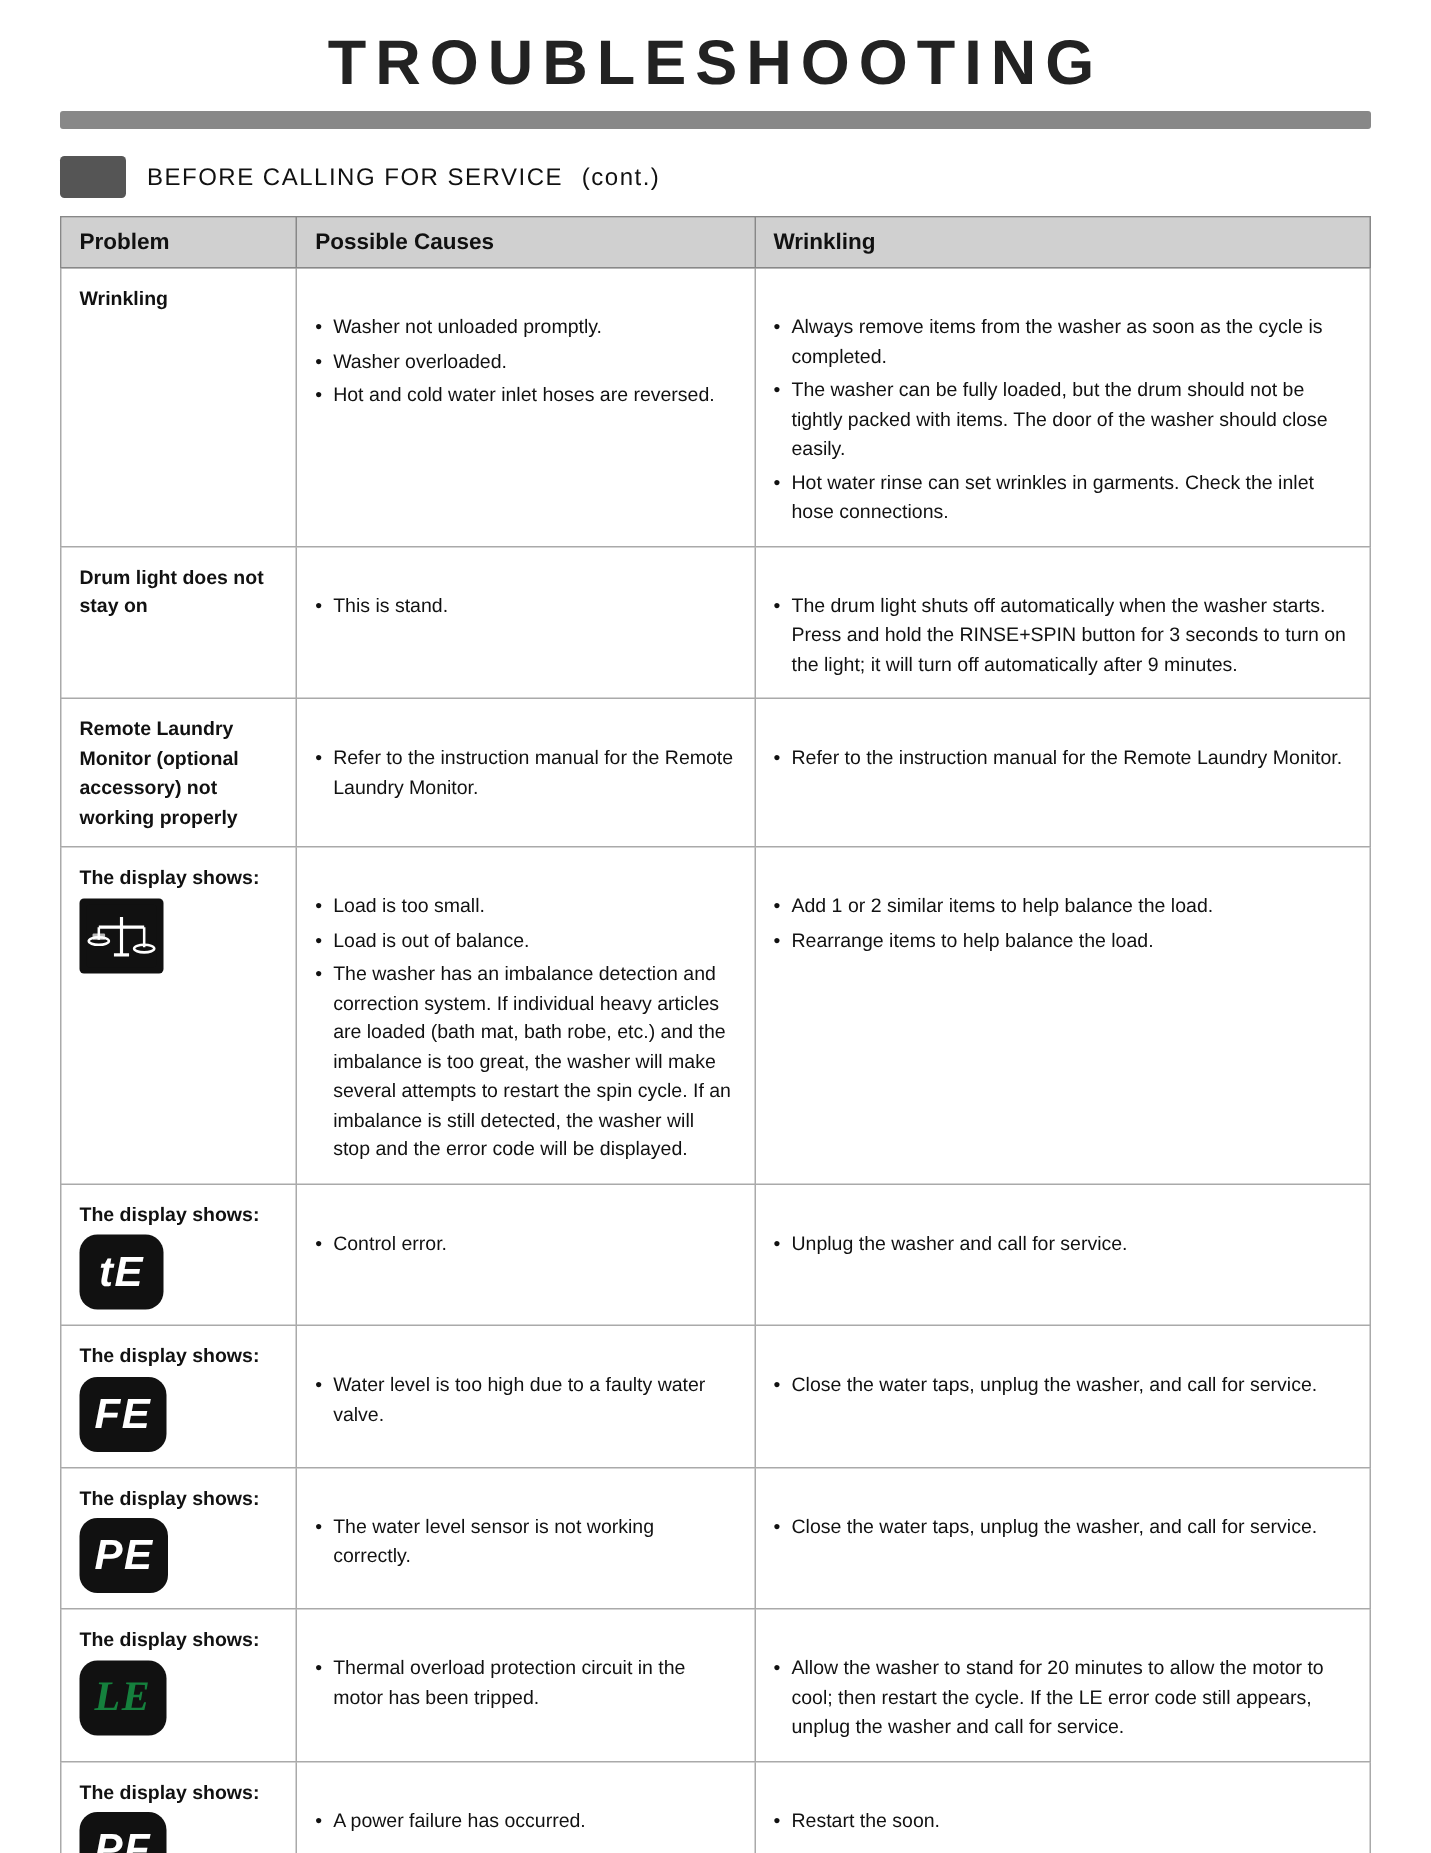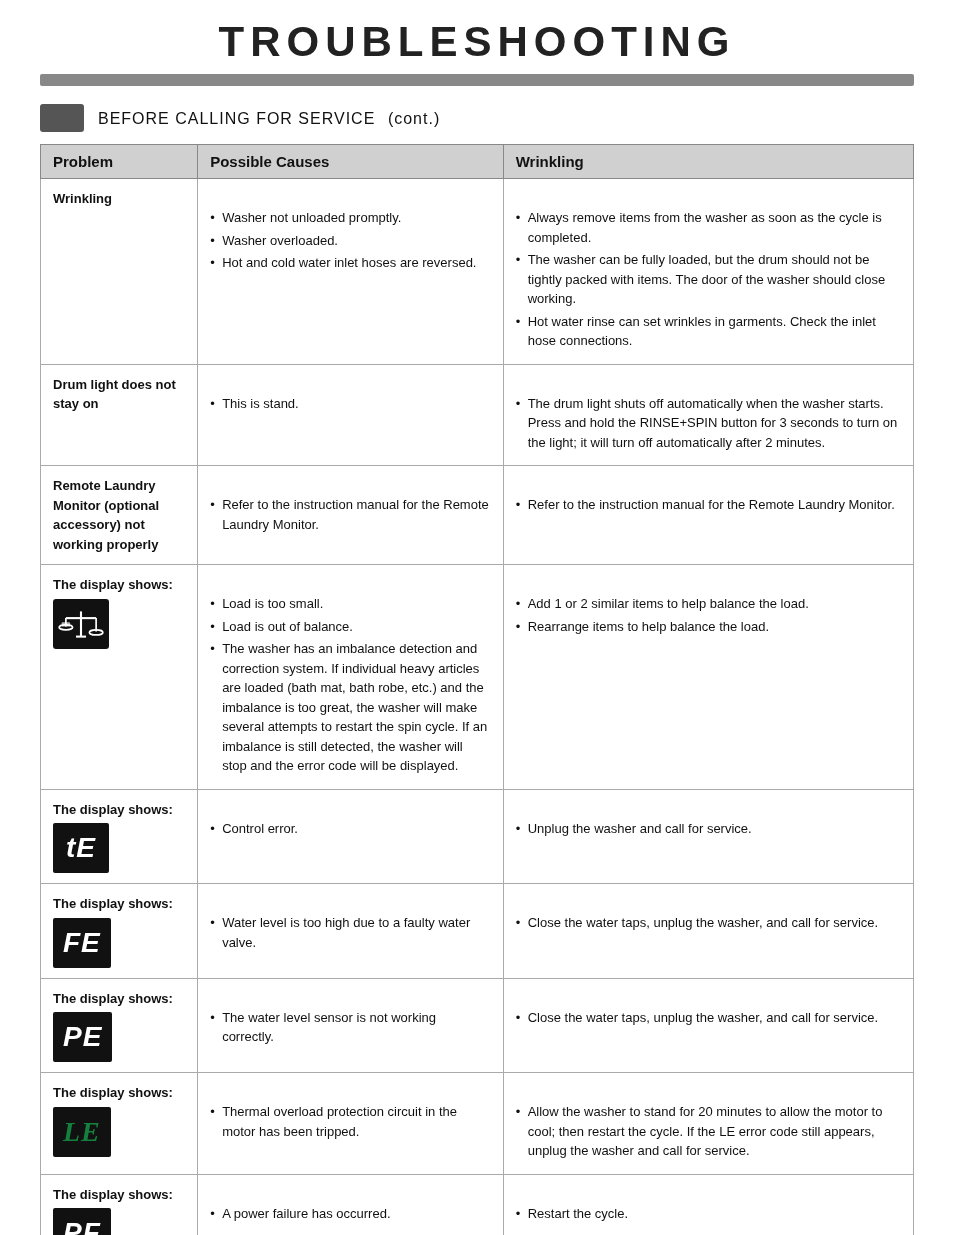--- a/index.html
+++ b/index.html
@@ -96,21 +96,21 @@
 
     
     .error-box {
       display: inline-block;
       background: #111;
       color: #fff;
       font-size: 28px;
       font-weight: 900;
       font-style: italic;
       padding: 4px 10px;
-      border-radius: 2px;
+      border-radius: 12px;
       margin-top: 4px;
       min-width: 56px;
       text-align: center;
       letter-spacing: 1px;
     }
     .error-box.fe { color: #fff; }
     .error-box.pe { color: #fff; }
     .error-box.le { color: #15803d; font-family: Liberation Serif, serif; }
     .error-box.pf { color: #fff; }
     .error-box.te { color: #fff; }
@@ -193,36 +193,36 @@
       <td class="causes-col">
         <ul class="bullet-list">
           <li>Washer not unloaded promptly.</li>
           <li>Washer overloaded.</li>
           <li>Hot and cold water inlet hoses are reversed.</li>
         </ul>
       </td>
       <td class="solutions-col">
         <ul class="bullet-list">
           <li>Always remove items from the washer as soon as the cycle is completed.</li>
-          <li>The washer can be fully loaded, but the drum should not be tightly packed with items. The door of the washer should close working.</li>
+          <li>The washer can be fully loaded, but the drum should not be tightly packed with items. The door of the washer should close easily.</li>
           <li>Hot water rinse can set wrinkles in garments. Check the inlet hose connections.</li>
         </ul>
       </td>
     </tr>
 
     <tr>
       <td class="problem-col">Drum light does not stay on</td>
       <td class="causes-col">
         <ul class="bullet-list">
           <li>This is stand.</li>
         </ul>
       </td>
       <td class="solutions-col">
         <ul class="bullet-list">
-          <li>The drum light shuts off automatically when the washer starts. Press and hold the RINSE+SPIN button for 3 seconds to turn on the light; it will turn off automatically after 2 minutes.</li>
+          <li>The drum light shuts off automatically when the washer starts. Press and hold the RINSE+SPIN button for 3 seconds to turn on the light; it will turn off automatically after 9 minutes.</li>
         </ul>
       </td>
     </tr>
 
     <tr>
       <td class="problem-col">Remote Laundry Monitor (optional accessory) not working properly</td>
       <td class="causes-col">
         <ul class="bullet-list">
           <li>Refer to the instruction manual for the Remote Laundry Monitor.</li>
         </ul>
@@ -343,21 +343,21 @@
         <span>The display shows:</span><br>
         <span class="error-box pf">PF</span>
       </td>
       <td class="causes-col">
         <ul class="bullet-list">
           <li>A power failure has occurred.</li>
         </ul>
       </td>
       <td class="solutions-col">
         <ul class="bullet-list">
-          <li>Restart the cycle.</li>
+          <li>Restart the soon.</li>
         </ul>
       </td>
     </tr>
   </tbody>
 </table>
 
 <div class="footer">
   <span class="footer-page">33</span>
 
   <svg class="lg-logo" viewBox="0 0 32 32" xmlns="http://www.w3.org/2000/svg">

